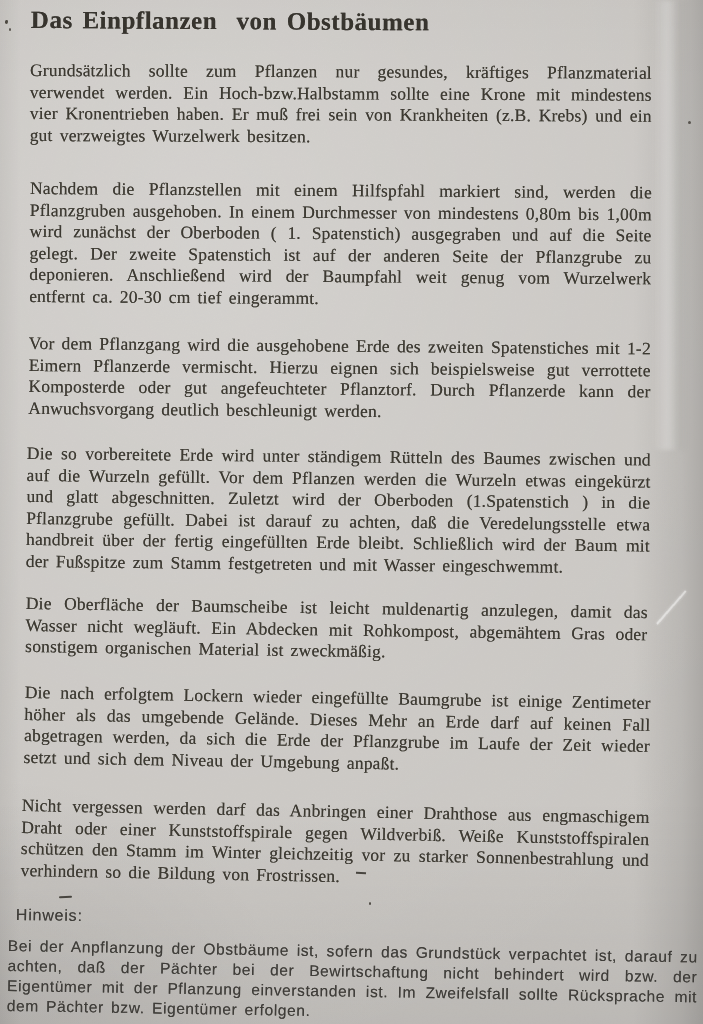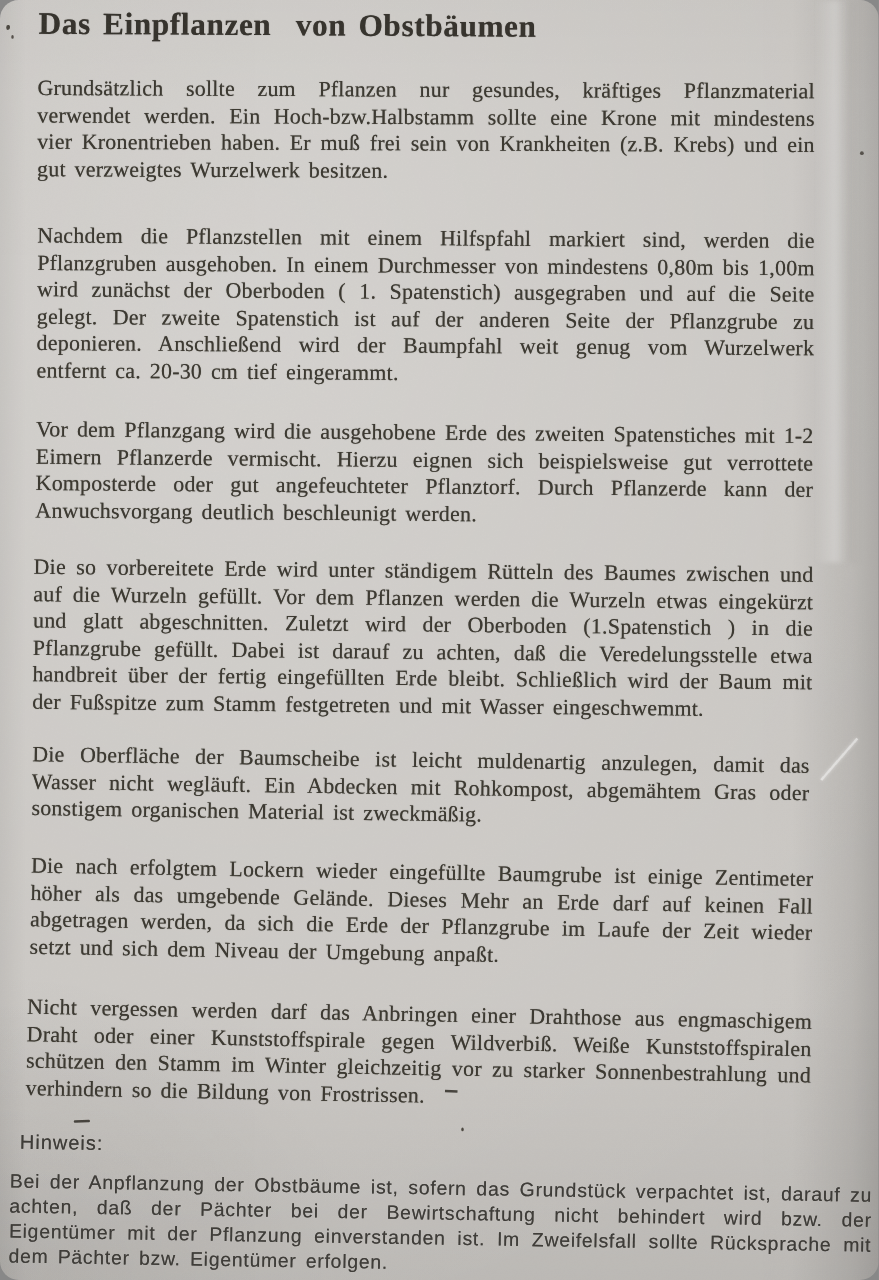--- a/index.html
+++ b/index.html
@@ -13,21 +13,20 @@
     width: 703px;
     height: 1024px;
     overflow: hidden;
     background:
       radial-gradient(140% 120% at 28% 22%, rgba(255,255,255,0.20) 0%, rgba(255,255,255,0.06) 45%, rgba(255,255,255,0) 70%),
       linear-gradient(to right, rgba(0,0,0,0.06) 0%, rgba(0,0,0,0) 3%, rgba(0,0,0,0) 90%, rgba(0,0,0,0.09) 97%, rgba(0,0,0,0.16) 100%),
       linear-gradient(to bottom, rgba(0,0,0,0.02) 0%, rgba(0,0,0,0) 8%, rgba(0,0,0,0) 78%, rgba(0,0,0,0.07) 100%),
       radial-gradient(60% 35% at 0% 100%, rgba(0,0,0,0.06), rgba(0,0,0,0) 70%),
       #cac7c3;
     font-family: "Liberation Serif", "DejaVu Serif", serif;
-    border-radius: 15px;
   }
   
   .fold-right {
     position: absolute;
     left: 652px; top: 0; width: 36px; height: 450px;
     background: linear-gradient(to right, rgba(255,255,255,0) 0%, rgba(255,255,255,0.26) 45%, rgba(120,116,112,0.08) 78%, rgba(255,255,255,0) 100%);
     filter: blur(2px);
     pointer-events: none;
   }
   

